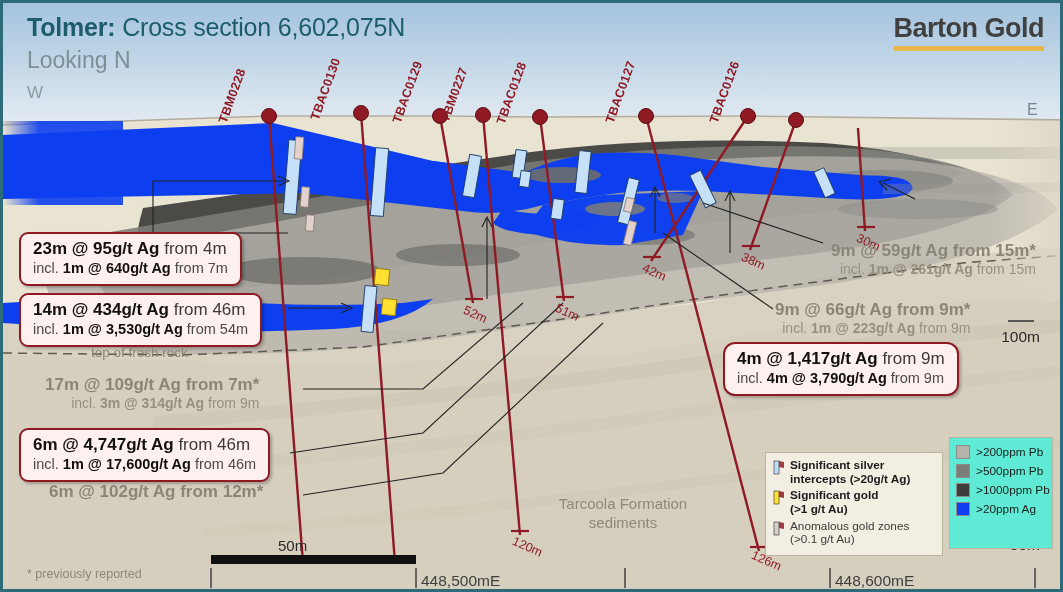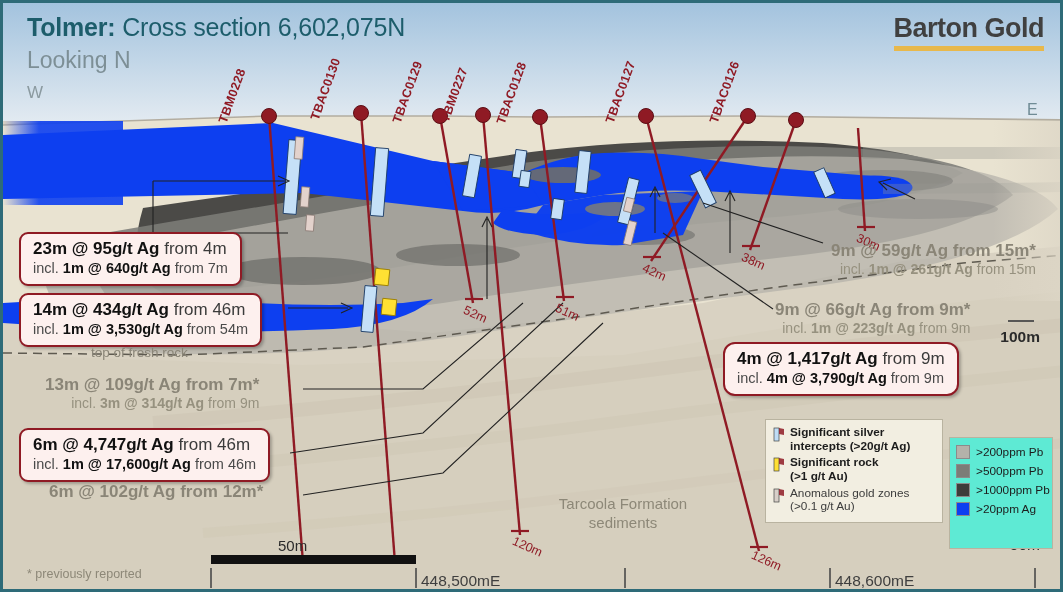--- a/index.html
+++ b/index.html
@@ -36,25 +36,25 @@
 
   
   #fresh-rock{left:88px;top:342px;font-size:13.5px;color:#8a8577;}
   #formation{left:500px;top:492px;width:240px;text-align:center;font-size:15px;
              color:#8d8878;line-height:1.25;}
   #prev-rep{left:24px;top:564px;font-size:12.5px;color:#8d8878;}
   #e-500{left:418px;top:569px;font-size:15.5px;color:#3f3f3f;}
   #e-600{left:832px;top:569px;font-size:15.5px;color:#3f3f3f;}
   #scale-label{left:275px;top:534px;font-size:15px;color:#2b2b2b;}
   #scale-bar{left:208px;top:552px;width:205px;height:9px;background:#111;}
-  #depth-100{right:20px;top:325px;font-size:15.5px;color:#2b2b2b;font-weight:bold;}
+  #depth-100{right:20px;top:325px;font-size:15.5px;color:#2b2b2b;}
   #depth-50{right:20px;top:533px;font-size:15.5px;color:#2b2b2b;}
 
   
-  #legend{position:absolute;left:762px;top:416px;width:178px;height:104px;
+  #legend{position:absolute;left:762px;top:449px;width:178px;height:104px;
           background:#f2eee1;border:1px solid #b9b3a0;padding:6px 7px;box-sizing:border-box;}
   .lg-row{display:flex;align-items:flex-start;margin-bottom:3px;}
   .lg-txt{font-size:11.8px;line-height:1.16;color:#1c1c1c;margin-left:4px;}
   .lg-txt.b{font-weight:bold;}
   .lg-txt.g{color:#3c3c3c;font-weight:normal;}
   .flag{width:13px;height:15px;flex:0 0 13px;position:relative;margin-top:1px;}
 
   #legend2{position:absolute;left:946px;top:434px;width:104px;height:112px;
            background:#5eead4;border:1px solid #b9b3a0;padding:7px 6px;box-sizing:border-box;}
   .l2row{display:flex;align-items:center;margin-bottom:5px;}
@@ -273,21 +273,21 @@
         <div class="l1"><span class="hi">6m @ 4,747g/t Ag</span><span> from 46m</span></div>
         <div class="l2"><span>incl. </span><span class="hi">1m @ 17,600g/t Ag</span><span> from 46m</span></div>
       </div>
       <div class="callout" style="left: 720px; top: 339px; border-radius: 12px;">
         <div class="l1"><span class="hi">4m @ 1,417g/t Ag</span><span> from 9m</span></div>
         <div class="l2"><span>incl. </span><span class="hi">4m @ 3,790g/t Ag</span><span> from 9m</span></div>
       </div>
     </div>
   <div id="plains">
       <div class="plain" style="left: 42px; top: 372px;">
-        <div class="l1"><span>13m @ 109g/t Ag</span><span class="lt"> from 7m*</span></div>
+        <div class="l1"><span>17m @ 109g/t Ag</span><span class="lt"> from 7m*</span></div>
         <div class="l2" style="text-align: right;"><span>incl. </span><span class="hi">3m @ 314g/t Ag</span><span> from 9m</span></div>
       </div>
       <div class="plain" style="left: 46px; top: 479px;">
         <div class="l1"><span>6m @ 102g/t Ag</span><span class="lt"> from 12m*</span></div>
       </div>
       <div class="plain" style="left: 828px; top: 238px;">
         <div class="l1"><span>9m @ 59g/t Ag</span><span class="lt"> from 15m*</span></div>
         <div class="l2" style="text-align: right;"><span>incl. </span><span class="hi">1m @ 261g/t Ag</span><span> from 15m</span></div>
       </div>
       <div class="plain" style="left: 772px; top: 297px;">
@@ -336,21 +336,21 @@
           <div>Significant silver</div>
           <div>intercepts (&gt;20g/t Ag)</div>
         </span>
       </div>
       <div class="lg-row">
         <span class="flag"><svg width="13" height="15" viewBox="0 0 13 15">
             <rect x="1" y="1" width="5" height="13" fill="#ffe033" stroke="#444" stroke-width="0.7"></rect>
             <path d="M6,1 L11,2 L11,8 L6,7 Z" fill="#8f1a24" opacity="0.85"></path>
           </svg></span>
         <span class="lg-txt b">
-          <div>Significant rock</div>
+          <div>Significant gold</div>
           <div>(&gt;1 g/t Au)</div>
         </span>
       </div>
       <div class="lg-row">
         <span class="flag"><svg width="13" height="15" viewBox="0 0 13 15">
             <rect x="1" y="1" width="5" height="13" fill="#d8cfc8" stroke="#444" stroke-width="0.7"></rect>
             <path d="M6,1 L11,2 L11,8 L6,7 Z" fill="#8f1a24" opacity="0.85"></path>
           </svg></span>
         <span class="lg-txt g">
           <div>Anomalous gold zones</div>

